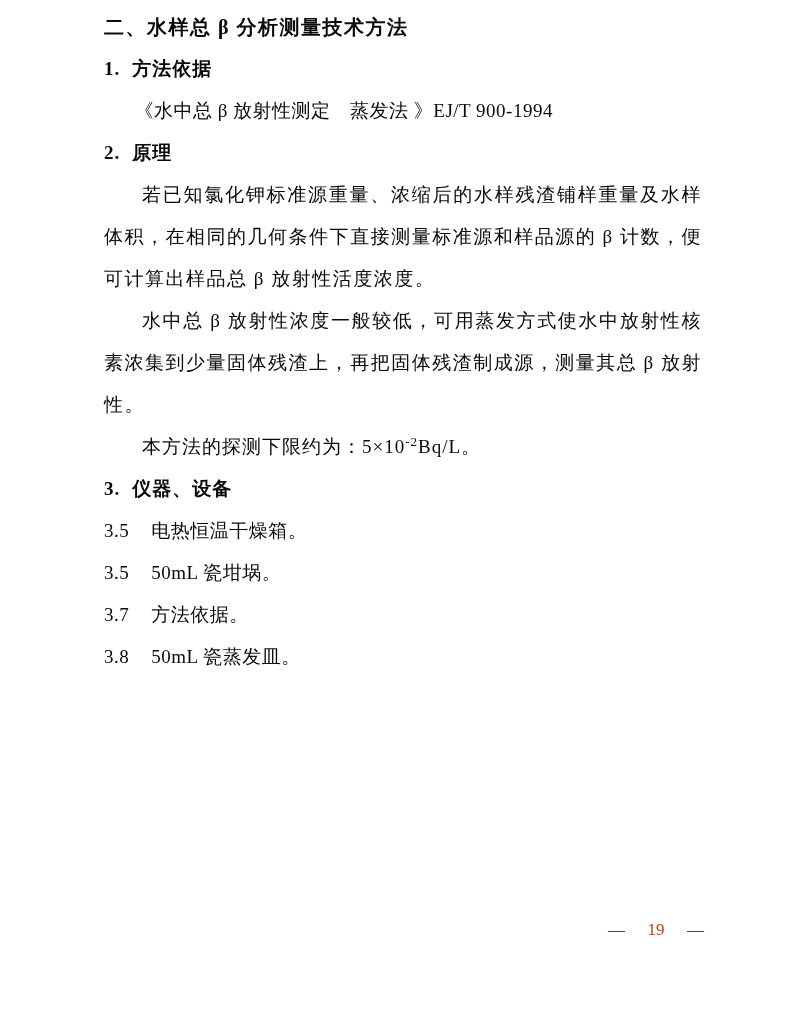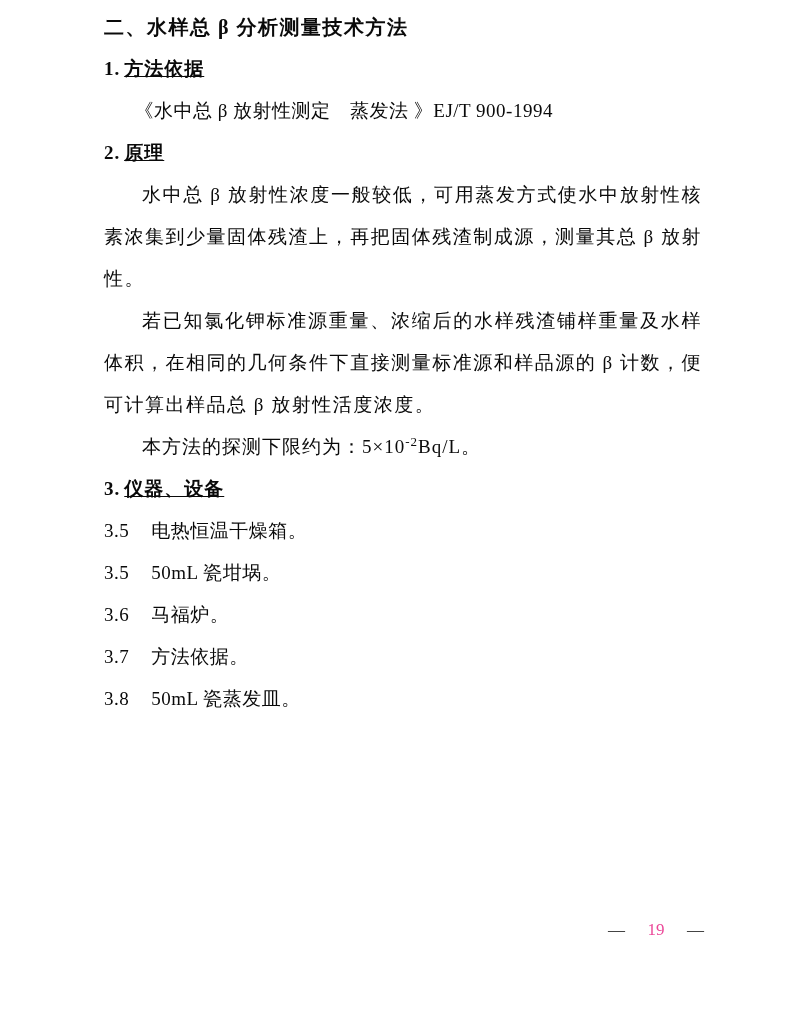--- a/index.html
+++ b/index.html
@@ -33,22 +33,21 @@
     letter-spacing: 1.5px;
   }
   .sec-heading {
     font-weight: bold;
     letter-spacing: 1px;
   }
   .sec-heading .sec-num {
     font-weight: bold;
   }
   .sec-heading .sec-label {
-    margin-left: 4px;
-    text-decoration: underline;
+    margin-left: 12px;
   }
   .reference {
     text-indent: 1.6em;
     letter-spacing: 0.5px;
   }
   .para {
     text-align: justify;
     text-align-last: left;
     text-indent: 2em;
     letter-spacing: 1.5px;
@@ -77,53 +76,52 @@
     justify-content: space-between;
     align-items: center;
     font-size: 17px;
     line-height: 24px;
   }
   .footer .dash {
     letter-spacing: 0;
     color: #222222;
   }
   .footer .pageno {
-    color: #ec4899;
+    color: #c2410c;
   }
 </style>
 </head>
 <body>
 
 <div class="page">
   <div class="content">
 
     <p class="line doc-title">二、水样总 β 分析测量技术方法</p>
 
     <p class="line sec-heading"><span class="sec-num">1.</span><span class="sec-label">方法依据</span></p>
 
     <p class="line reference">《水中总 β 放射性测定　蒸发法 》EJ/T 900-1994</p>
 
     <p class="line sec-heading"><span class="sec-num">2.</span><span class="sec-label">原理</span></p>
 
+    <p class="line para">若已知氯化钾标准源重量、浓缩后的水样残渣铺样重量及水样体积，在相同的几何条件下直接测量标准源和样品源的 β 计数，便可计算出样品总 β 放射性活度浓度。</p>
+
     <p class="line para">水中总 β 放射性浓度一般较低，可用蒸发方式使水中放射性核素浓集到少量固体残渣上，再把固体残渣制成源，测量其总 β 放射性。</p>
-
-    <p class="line para">若已知氯化钾标准源重量、浓缩后的水样残渣铺样重量及水样体积，在相同的几何条件下直接测量标准源和样品源的 β 计数，便可计算出样品总 β 放射性活度浓度。</p>
 
     <p class="line para-single"><span>本方法的探测下限约为：5×10</span><sup>-2</sup><span>Bq/L。</span></p>
 
     <p class="line sec-heading"><span class="sec-num">3.</span><span class="sec-label">仪器、设备</span></p>
 
     <p class="line item"><span class="item-num">3.5</span><span class="item-text">电热恒温干燥箱。</span></p>
 
 
 
 
     <p class="line item"><span class="item-num">3.5</span><span class="item-text">50mL 瓷坩埚。</span></p>
 
-    <p class="line item"><span class="item-num">3.6</span><span class="item-text">马福炉。</span></p>
 
     <p class="line item"><span class="item-num">3.7</span><span class="item-text">方法依据。</span></p>
 
     <p class="line item"><span class="item-num">3.8</span><span class="item-text">50mL 瓷蒸发皿。</span></p>
 
 
   </div>
 
   <div class="footer">
     <span class="dash">—</span>

